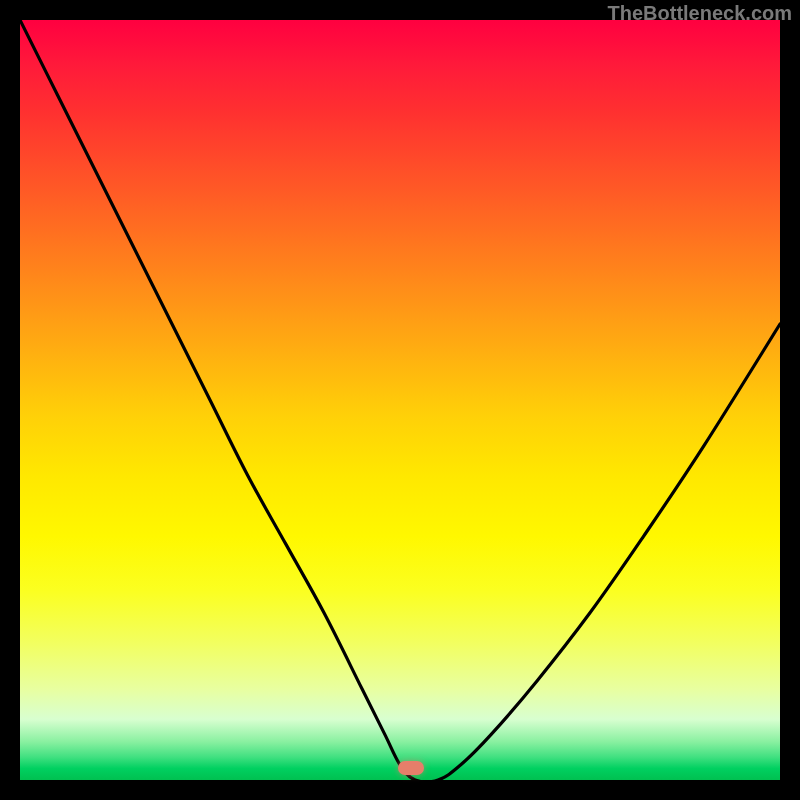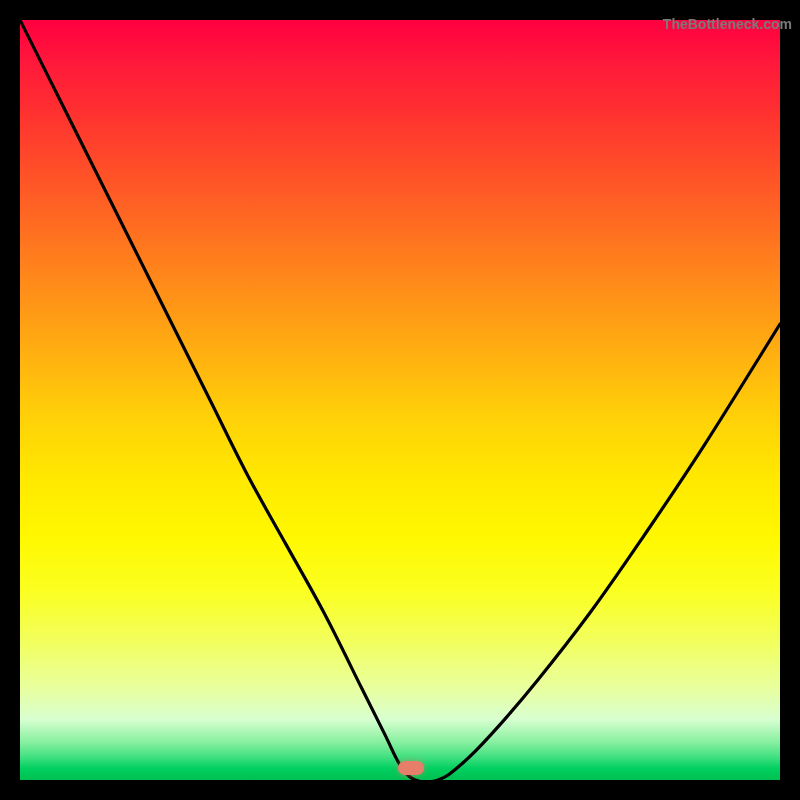--- a/index.html
+++ b/index.html
@@ -54,24 +54,24 @@
     position: absolute;
     width: 26px;
     height: 14px;
     border-radius: 7px;
     background: #e67e6a;
     box-shadow: 0 0 6px rgba(230,126,106,0.6);
     transform: translate(-50%, -50%);
   }
   .watermark {
     position: absolute;
-    top: 16px;
+    top: 2px;
     right: 8px;
     font-family: Arial, Helvetica, sans-serif;
-    font-size: 14px;
+    font-size: 20px;
     font-weight: 600;
     color: #7a7a7a;
     user-select: none;
   }
 </style>
 </head>
 <body>
 
 <div class="stage">
 

